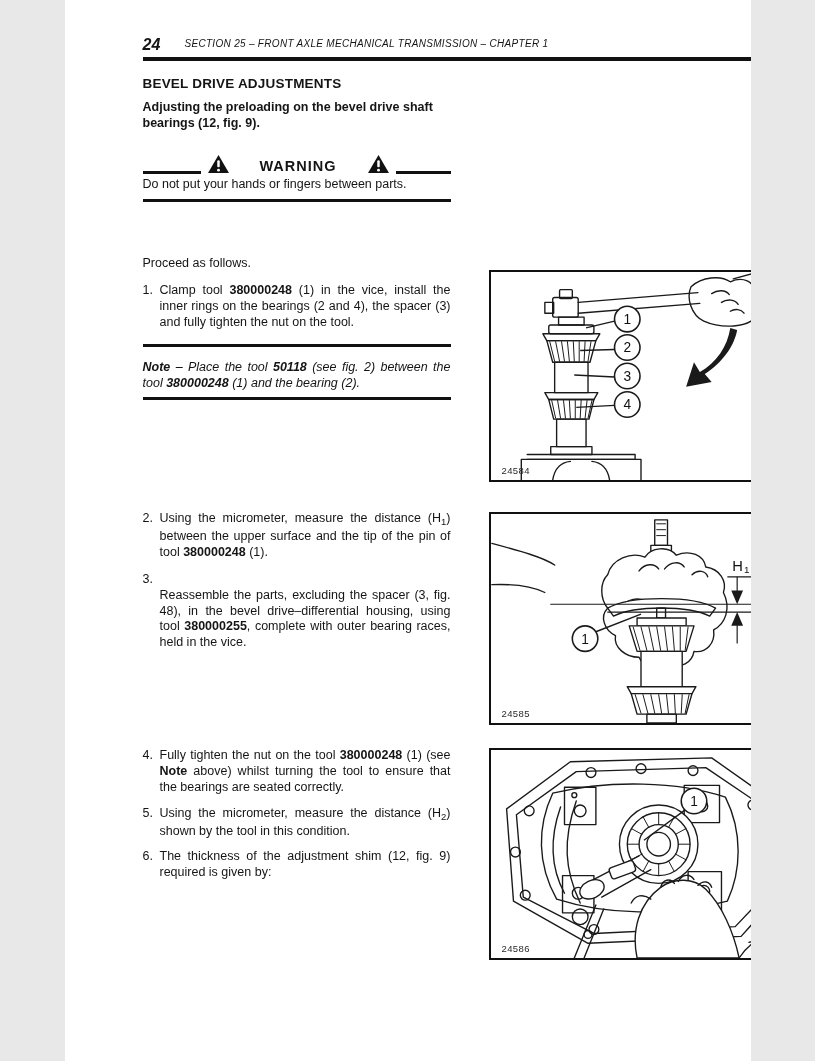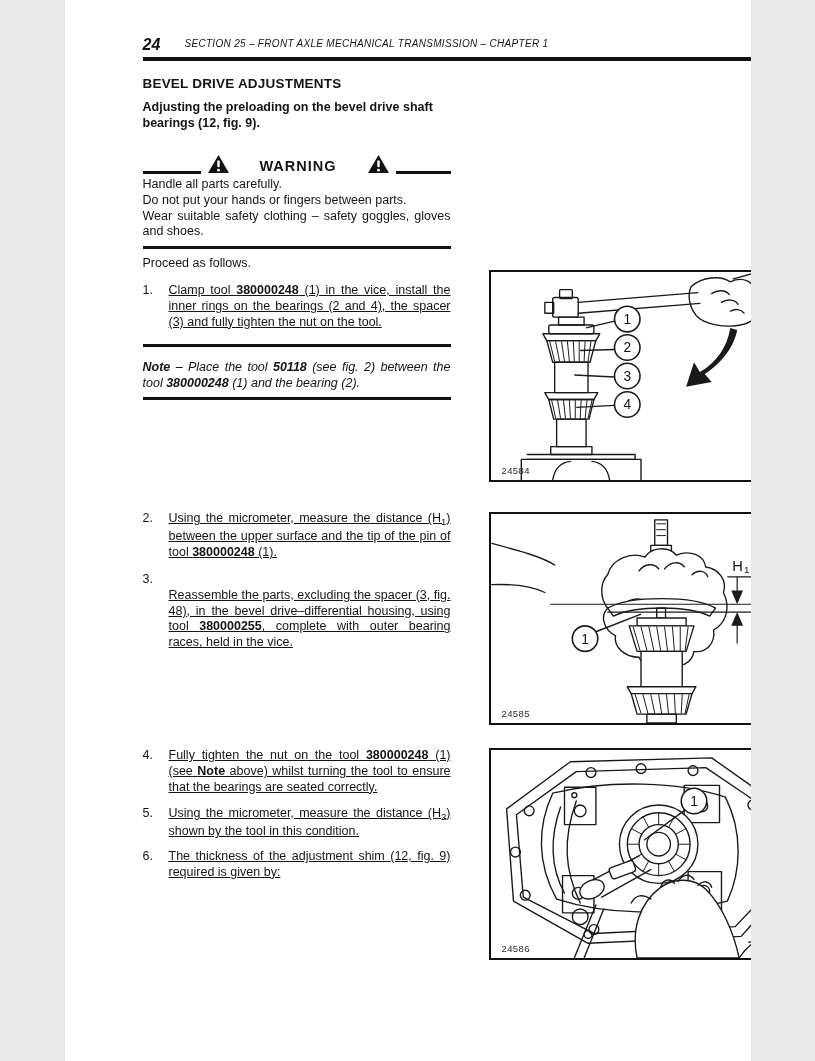--- a/index.html
+++ b/index.html
@@ -21,21 +21,21 @@
   .warn-line.r{width:55px;}
   .warn-title{font-size:14.5px;font-weight:bold;letter-spacing:1px;}
   .warn-head .sp{flex:1;}
   .warn-tri{margin:0 6px;display:block;}
   .warn-body{margin-top:3px;font-size:12.5px;line-height:15.8px;}
   .warn-body .wrapline{text-align:justify;}
   .warn-rule{margin-top:6px;height:3px;background:#111;}
   .intro{position:absolute;left:78px;top:256px;font-size:12.5px;}
   .step{position:absolute;left:78px;width:308px;font-size:12.5px;line-height:15.8px;}
   .step .num{position:absolute;left:0;top:0;}
-  .step .txt{margin-left:26px;text-align:justify;text-decoration:underline;}
+  .step .txt{margin-left:17px;text-align:justify;}
   .note{position:absolute;left:78px;top:344px;width:308px;
         border-top:3px solid #111;border-bottom:3px solid #111;
         padding:12px 0 6px 0;font-size:12.5px;line-height:16px;font-style:italic;text-align:justify;}
   .formula{position:absolute;left:118px;top:883px;font-size:13.5px;font-weight:bold;}
   .subs{font-size:9.5px;vertical-align:-2.5px;}
   
   .figure{position:absolute;}
   .fig-frame{position:relative;border:2px solid #111;background:#fff;}
   .fig-frame svg{display:block;}
   .photo-code{position:absolute;left:11px;bottom:4px;font-size:9.5px;letter-spacing:.4px;color:#2a2a2a;}
@@ -69,23 +69,21 @@
       <div class="warn-title">WARNING</div>
       <span class="sp"></span>
       <svg class="warn-tri" width="23" height="20" viewBox="0 0 24 21">
         <path d="M12 1 L23 20 L1 20 Z" fill="#111"></path>
         <rect x="10.7" y="6.5" width="2.6" height="7.5" rx="1.2" fill="#fff"></rect>
         <circle cx="12" cy="17" r="1.5" fill="#fff"></circle>
       </svg>
       <div class="warn-line r"></div>
     </div>
     <div class="warn-body">
-      <div>Handle all parts carefully.</div>
       <div>Do not put your hands or fingers between parts.</div>
-      <div class="wrapline">Wear suitable safety clothing – safety goggles, gloves and shoes.</div>
     </div>
     <div class="warn-rule"></div>
   </div>
 
   <div class="intro">Proceed as follows.</div>
 
   <div class="step" style="top:283px;">
     <span class="num">1.</span>
     <div class="txt"><span>Clamp tool </span><span style="font-weight: bold;">380000248</span><span> (1) in the vice, install the inner rings on the bearings (2 and 4), the spacer (3) and fully tighten the nut on the tool.</span></div>
   </div>

